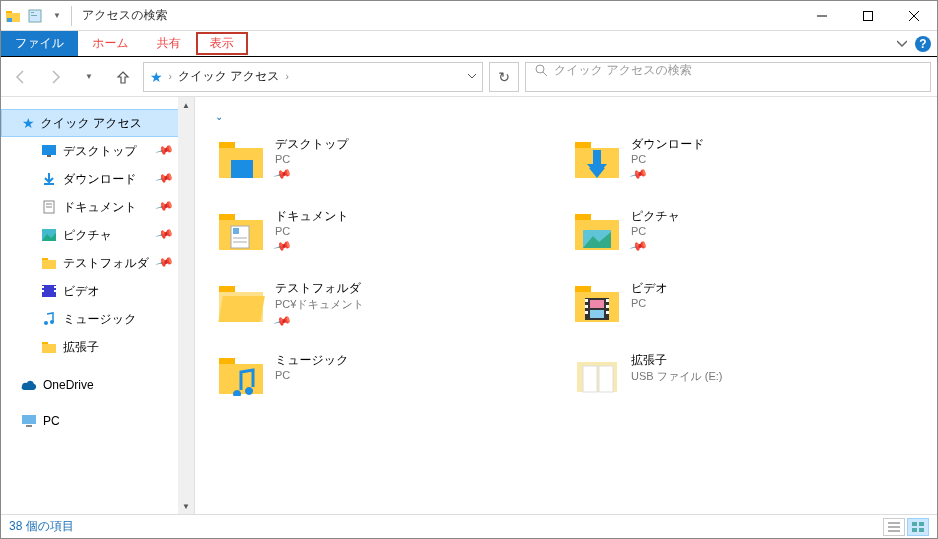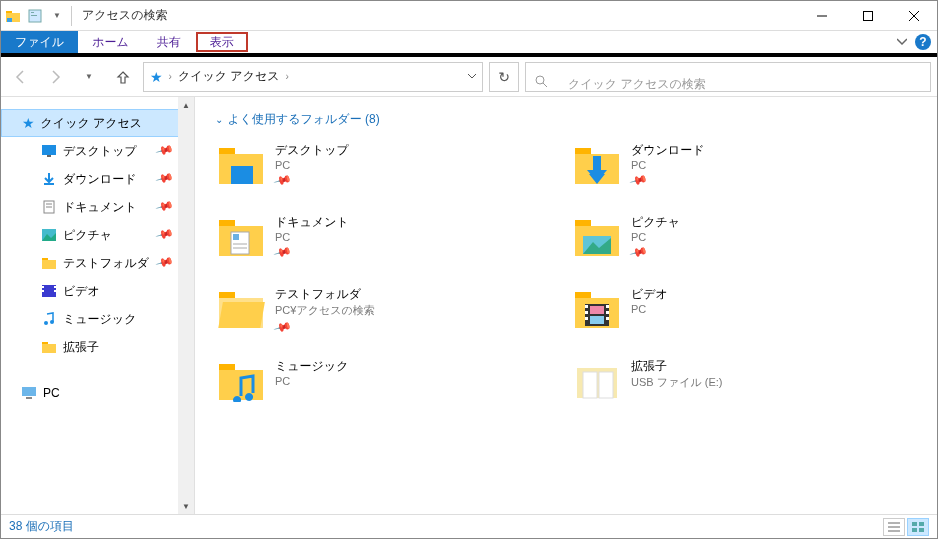--- a/index.html
+++ b/index.html
@@ -8,38 +8,38 @@
   
   .titlebar { height: 30px; display: flex; align-items: center; background: #fff; border-bottom: 1px solid #ddd; }
   .qat { display: flex; align-items: center; padding-left: 2px; gap: 2px; }
   .qat-icon { width: 20px; height: 20px; display: flex; align-items: center; justify-content: center; }
   .titlebar-sep { width: 1px; height: 20px; background: #ccc; margin: 0 4px; }
   .title-text { padding-left: 6px; font-size: 12px; color: #333; }
   .win-controls { margin-left: auto; display: flex; }
   .win-btn { width: 46px; height: 30px; display: flex; align-items: center; justify-content: center; }
 
   
-  .ribbon { height: 26px; display: flex; align-items: stretch; border-bottom: 4px solid #000000; position: relative; }
-  .ribbon-tab { padding: 0 14px; display: flex; align-items: center; font-size: 12px; color: #4c1d95; cursor: pointer; }
+  .ribbon { height: 26px; display: flex; align-items: stretch; border-bottom: 1px solid #000000; position: relative; }
+  .ribbon-tab { padding: 0 14px; display: flex; align-items: center; font-size: 12px; color: #ef4444; cursor: pointer; }
   .ribbon-tab.file { background: #1979ca; color: #fff; }
   .ribbon-tab.highlight { border: 2px solid #c0392b; margin: 1px; padding: 0 12px; }
   .ribbon-right { margin-left: auto; display: flex; align-items: center; padding-right: 6px; gap: 8px; }
   .ribbon-chevron { color: #555; }
   .help-icon { width: 16px; height: 16px; border-radius: 50%; background: #1979ca; color: #fff; font-weight: bold; font-size: 12px; display: flex; align-items: center; justify-content: center; }
 
   
   .navrow { height: 40px; display: flex; align-items: center; padding: 4px 6px; gap: 6px; border-bottom: 1px solid #e0e0e0; }
   .nav-btn { width: 28px; height: 28px; display: flex; align-items: center; justify-content: center; color: #777; }
   .nav-btn.disabled { color: #bbb; }
   .address { flex: 0 0 340px; height: 30px; border: 1px solid #ccc; display: flex; align-items: center; padding: 0 6px; gap: 6px; }
   .crumb { color: #222; }
   .crumb-sep { color: #888; font-size: 10px; }
   .addr-drop { margin-left: auto; color: #555; font-size: 10px; }
   .refresh-btn { width: 30px; height: 30px; border: 1px solid #ccc; display: flex; align-items: center; justify-content: center; color: #555; font-size: 14px; }
-  .search { flex: 1; height: 30px; border: 1px solid #ccc; display: flex; align-items: flex-end; padding: 0 8px; color: #888; gap: 20px; }
+  .search { flex: 1; height: 30px; border: 1px solid #ccc; display: flex; align-items: flex-start; padding: 0 8px; color: #888; gap: 6px; }
   .search input { border: none; outline: none; flex: 1; font-size: 12px; color: #333; }
   .search input::placeholder { color: #999; }
 
   
   .body { display: flex; height: calc(100% - 30px - 26px - 40px - 24px); }
   .sidebar { width: 194px; border-right: 1px solid #e0e0e0; position: relative; overflow-y: hidden; padding-top: 12px; }
   .sbar-scroll { position: absolute; right: 0; top: 0; bottom: 0; width: 16px; background: #f0f0f0; display: flex; flex-direction: column; align-items: center; }
   .sbar-arrow { width: 16px; height: 16px; font-size: 8px; color: #555; display: flex; align-items: center; justify-content: center; }
   .tree-item { height: 28px; display: flex; align-items: center; padding-left: 20px; gap: 6px; cursor: pointer; }
   .tree-item.active { background: #cce8ff; border: 1px solid #99d1ff; }
@@ -251,20 +251,28 @@
       <span class="tree-icon">
           <svg width="14" height="12" viewBox="0 0 14 12">
             <rect class="ftab" y="1" width="6" height="3"></rect>
             <rect class="fbase" y="3" width="14" height="9"></rect>
           </svg>
         </span>
       <span>拡張子</span>
     </div>
 
     <div style="height:10px"></div>
+    <div class="tree-item">
+      <span class="tree-icon">
+          <svg width="16" height="12" viewBox="0 0 16 12">
+            <path fill="#0a64a4" d="M4 11 C1 11 0 9 1 7 C1 4 4 3 6 4 C7 1 12 1 13 5 C16 5 16 11 12 11 Z"></path>
+          </svg>
+        </span>
+      <span>OneDrive</span>
+    </div>
     <div style="height:8px"></div>
     <div class="tree-item">
       <span class="tree-icon">
           <svg width="16" height="14">
             <rect fill="#6cb6ea" x="1" y="1" width="14" height="9"></rect>
             <rect fill="#888" x="5" y="11" width="6" height="2"></rect>
           </svg>
         </span>
       <span>PC</span>
     </div>
@@ -272,21 +280,20 @@
     <div class="sbar-scroll">
       <div class="sbar-arrow">▲</div>
       <div style="flex:1"></div>
       <div class="sbar-arrow">▼</div>
     </div>
   </div>
 
   <div class="content">
     <div class="section-header">
       <span class="section-chev">⌄</span>
-      <span>よく使用するフォルダー (8)</span>
     </div>
 
     <div class="folder-grid" id="folder-grid">
         <div class="folder-item">
           <div class="folder-thumb">
             <svg viewBox="0 0 48 40">
               <rect class="ftab" x="2" y="2" width="16" height="8"></rect>
               <rect class="fbase" x="2" y="8" width="44" height="30"></rect>
               <rect fill="#1b8de3" x="14" y="20" width="22" height="18"></rect>
             </svg>
@@ -330,21 +337,21 @@
           <div class="folder-text"><div class="folder-name">ピクチャ</div><div class="folder-sub">PC</div><span class="folder-pin">📌</span></div>
         </div>
         <div class="folder-item">
           <div class="folder-thumb">
             <svg viewBox="0 0 48 40">
               <rect class="ftab" x="2" y="2" width="16" height="8"></rect>
               <rect fill="#ffe08a" x="2" y="8" width="44" height="30"></rect>
               <rect class="fbase" x="8" y="12" width="42" height="26" transform="skewX(-10)"></rect>
             </svg>
           </div>
-          <div class="folder-text"><div class="folder-name">テストフォルダ</div><div class="folder-sub">PC¥アクセスの検索</div><span class="folder-pin">📌</span></div>
+          <div class="folder-text"><div class="folder-name">テストフォルダ</div><div class="folder-sub">PC¥ドキュメント</div><span class="folder-pin">📌</span></div>
         </div>
         <div class="folder-item">
           <div class="folder-thumb">
             <svg viewBox="0 0 48 40">
               <rect class="ftab" x="2" y="2" width="16" height="8"></rect>
               <rect class="fbase" x="2" y="8" width="44" height="30"></rect>
               <rect fill="#333" x="12" y="14" width="24" height="22"></rect>
               <rect fill="#fff" x="12" y="15" width="3" height="3"></rect>
               <rect fill="#fff" x="12" y="21" width="3" height="3"></rect>
               <rect fill="#fff" x="12" y="27" width="3" height="3"></rect>

